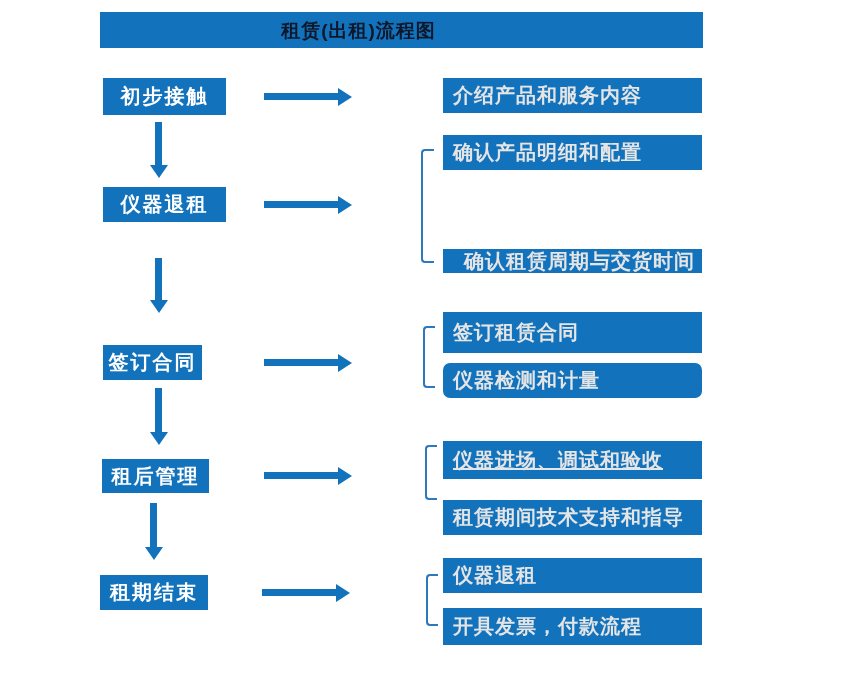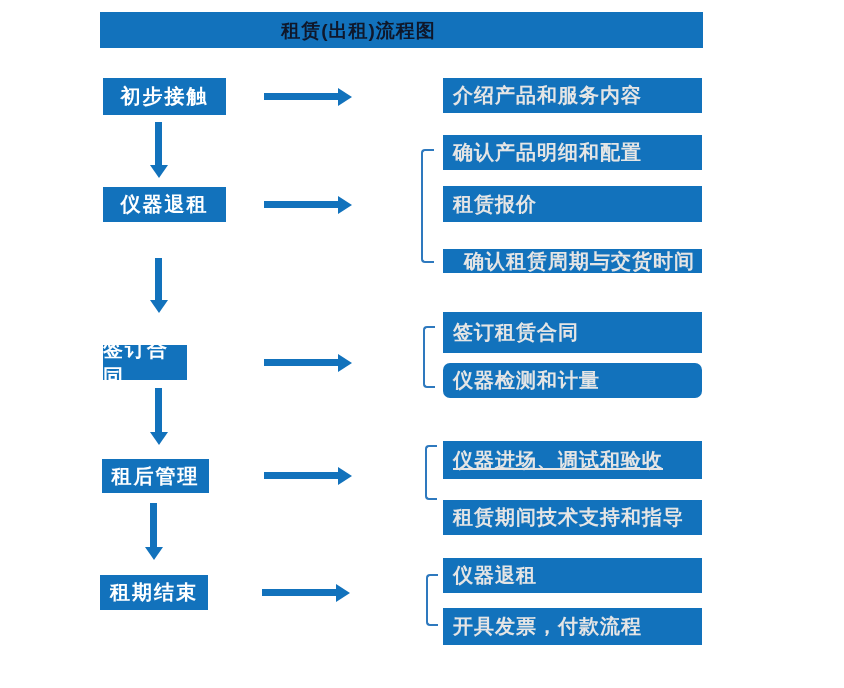--- a/index.html
+++ b/index.html
@@ -92,21 +92,21 @@
 </style>
 </head>
 <body>
 
 <div class="canvas">
 
   <div class="titlebar">租赁(出租)流程图</div>
 
   <div class="step" style="left:103px;top:78px;width:123px;height:37px;">初步接触</div>
   <div class="step" style="left:103px;top:187px;width:123px;height:35px;">仪器退租</div>
-  <div class="step" style="left:103px;top:345px;width:84px;height:35px;">签订合同</div>
+  <div class="step" style="left:103px;top:345px;width:99px;height:35px;">签订合同</div>
   <div class="step" style="left:100px;top:575px;width:108px;height:35px;">租期结束</div>
   <div class="step" style="left:102px;top:459px;width:107px;height:34px;">租后管理</div>
 
   <div class="v-arrow" style="left:155px;top:122px;height:43px;"></div>
   <div class="v-arrow" style="left:155px;top:258px;height:42px;"></div>
   <div class="v-arrow" style="left:155px;top:388px;height:44px;"></div>
   <div class="v-arrow" style="left:150px;top:503px;height:44px;"></div>
 
   <div class="h-arrow" style="left:264px;top:93px;"></div>
   <div class="h-arrow" style="left:264px;top:201px;"></div>
@@ -115,21 +115,20 @@
   <div class="h-arrow" style="left:262px;top:589px;"></div>
 
   <div class="bracket" style="left:421px;top:149px;width:13px;height:114px;"></div>
   <div class="bracket" style="left:423px;top:326px;width:12px;height:62px;"></div>
   <div class="bracket" style="left:425px;top:445px;width:12px;height:55px;"></div>
   <div class="bracket" style="left:426px;top:574px;width:12px;height:52px;"></div>
 
   <div class="detail" style="top:78px;height:35px;">介绍产品和服务内容</div>
 
   <div class="detail" style="top:135px;height:35px;">确认产品明细和配置</div>
-  <div class="detail" style="top:186px;height:36px;">租赁报价</div>
   <div class="detail" style="top:249px;height:24px;padding-left:21px;">确认租赁周期与交货时间</div>
 
   <div class="detail" style="top:312px;height:41px;">签订租赁合同</div>
   <div class="detail" style="top:363px;height:35px;border-radius:7px;">仪器检测和计量</div>
 
   <div class="detail" style="top:441px;height:38px;text-decoration:underline;">仪器进场、调试和验收</div>
   <div class="detail" style="top:500px;height:35px;">租赁期间技术支持和指导</div>
 
   <div class="detail" style="top:558px;height:35px;">仪器退租</div>
   <div class="detail" style="top:608px;height:37px;">开具发票，付款流程</div>

